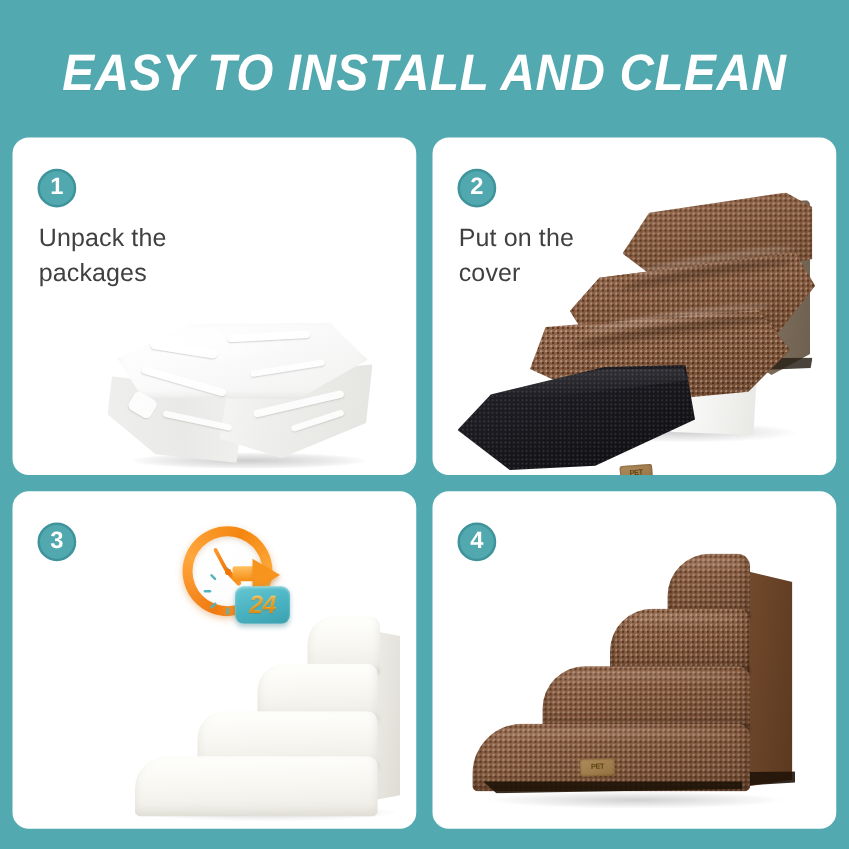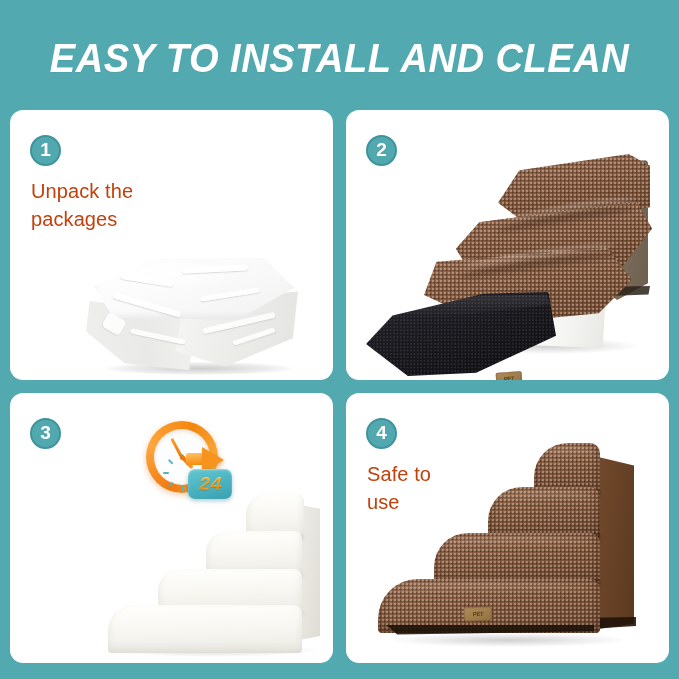--- a/index.html
+++ b/index.html
@@ -65,21 +65,21 @@
     z-index:6;
   }
   .badge span { position:relative; top:-1px; }
 
   
   .caption {
     position:absolute;
     left:21px; top:67px;
     font-size:20px;
     line-height:28px;
-    color:#c2410c;
+    color:#404040;
     letter-spacing:0.1px;
     z-index:6;
     white-space:pre-line;
   }
 
   
   .pkg-wrap { position:absolute; left:72px; top:148px; width:230px; height:120px; }
   .pkg-shadow {
     position:absolute; left:24px; top:104px; width:186px; height:13px;
     background:radial-gradient(ellipse at 50% 50%, rgba(130,130,132,0.40) 0%, rgba(150,150,152,0.16) 55%, rgba(255,255,255,0) 75%);
@@ -270,21 +270,21 @@
     position:absolute; left:46px; top:40px; width:22px; height:12px;
     background:linear-gradient(180deg,#ffb košt,#f7941e);
     background:linear-gradient(180deg,#ffc061,#f58d12);
     border-radius:2px 0 0 2px;
   }
   .badge24 {
     position:absolute; left:48px; top:56px; width:44px; height:30px;
     border-radius:7px;
     background:linear-gradient(165deg,#66c6d2 0%,#49b2c0 55%,#3ba0b0 100%);
     box-shadow:0 2px 4px rgba(30,110,125,0.35), inset 0 1px 2px rgba(255,255,255,0.45);
-    display:flex; align-items:center; justify-content:center;font-family:Liberation Mono, monospace;
+    display:flex; align-items:center; justify-content:center;
   }
   .badge24 span {
     font-size:20px; font-weight:bold; font-style:italic;
     background:linear-gradient(180deg,#ffe08a 0%,#f9b22b 45%,#ef8a0d 100%);
     -webkit-background-clip:text; background-clip:text; color:transparent;
     letter-spacing:-0.5px;
     text-shadow:0 1px 0 rgba(120,60,0,0.18);
   }
 
   
@@ -401,20 +401,22 @@
       <div class="pkg-crease pkg-c6"></div>
       <div class="pkg-crease pkg-c7"></div>
       <div class="pkg-crease pkg-c8"></div>
     </div>
   </div>
 
   <div class="panel">
     <div class="badge">
       <span>2</span>
     </div>
+    <div class="caption">Put on the
+cover</div>
 
     <div class="p2">
       <div class="p2-shadow"></div>
       <div class="p2-foam"></div>
       <div class="p2-side fabric"></div>
       <div class="p2-side-edge"></div>
       <div class="p2-back fabric"></div>
       <div class="p2-mid fabric"></div>
       <div class="p2-apron fabric"></div>
       <div class="p2-fold-hi p2-f1"></div>
@@ -467,22 +469,20 @@
       <div class="sw-step sw-3"></div>
       <div class="sw-riser sw-r3"></div>
       <div class="sw-step sw-4"></div>
     </div>
   </div>
 
   <div class="panel">
     <div class="badge">
       <span>4</span>
     </div>
-    <div class="caption">Safe to
-use</div>
 
     <div class="stairs-b">
       <div class="sb-shadow"></div>
       <div class="sb-side"></div>
       <div class="sb-side-base"></div>
       <div class="sb-step sb-1 fabric"></div>
       <div class="sb-tread-hi sb-h1"></div>
       <div class="sb-riser sb-r1"></div>
       <div class="sb-step sb-2 fabric"></div>
       <div class="sb-tread-hi sb-h2"></div>

